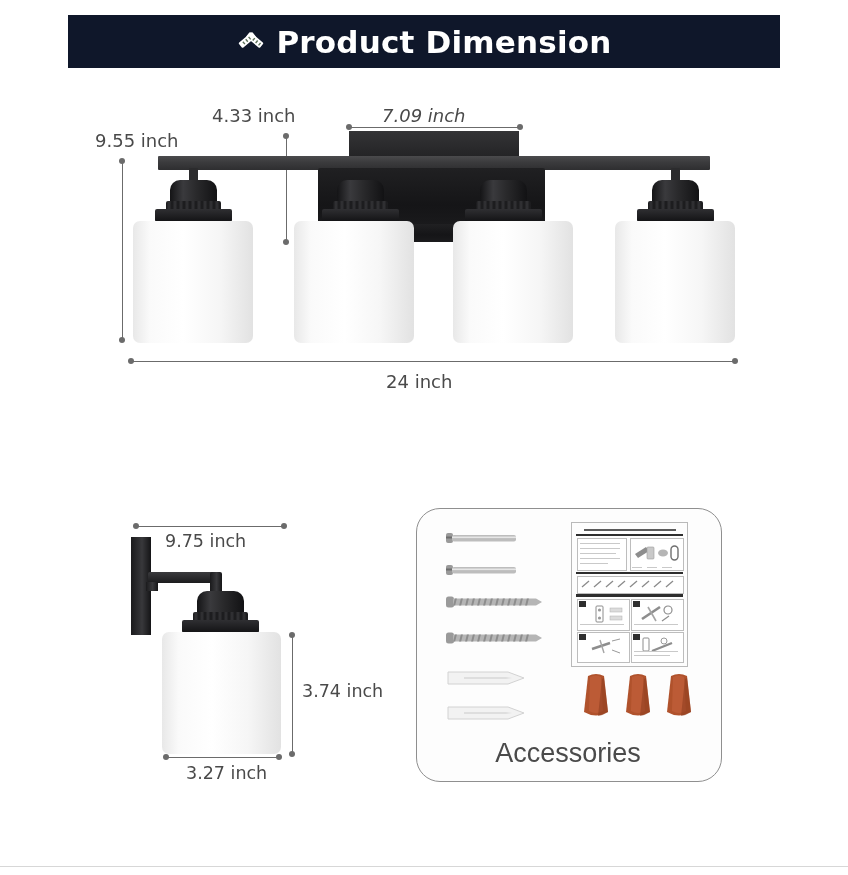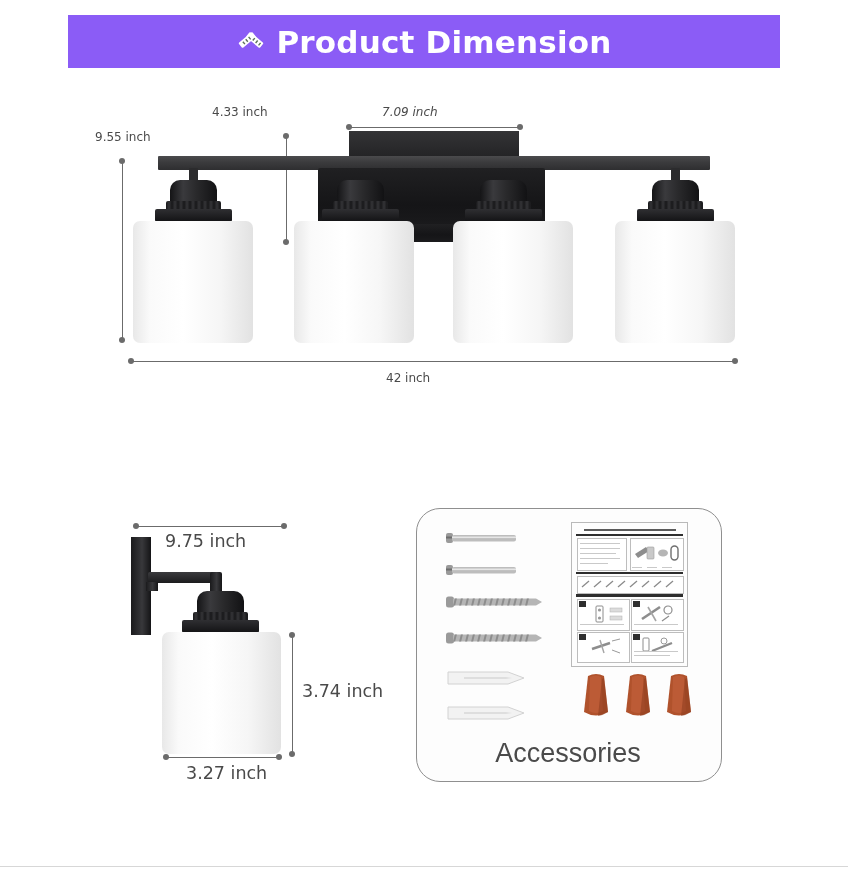--- a/index.html
+++ b/index.html
@@ -5,35 +5,35 @@
   html,body{margin:0;padding:0;}
   body{
     width:848px;height:875px;position:relative;overflow:hidden;
     background:#ffffff;
     font-family:"Liberation Sans", sans-serif;
     color:#3f3f3f;
   }
   
   .banner{
     position:absolute;left:68px;top:15px;width:712px;height:53px;
-    background:#8b5cf6;
+    background:#0f172a;
     display:flex;align-items:center;justify-content:center;gap:10px;
   }
   .banner-title{
     color:#ffffff;font-size:31px;font-weight:bold;letter-spacing:.2px;
     font-family:"DejaVu Sans", sans-serif;
     white-space:nowrap;
   }
   .banner-icon{display:block;}
   
   .dim{
     position:absolute;color:#4a4a4a;font-size:17.5px;
     font-family:"DejaVu Sans", sans-serif;white-space:nowrap;
   }
-  .dim-lg{font-size:12px;}
+  .dim-lg{font-size:18px;}
   
   .hline,.vline{position:absolute;background:#6b6b6b;}
   .hline{height:1.4px;}
   .vline{width:1.4px;}
   .dot{position:absolute;width:6px;height:6px;border-radius:50%;background:#6b6b6b;}
   
   .bar{
     position:absolute;background:linear-gradient(180deg,#4b4b4d 0%,#3b3b3d 45%,#2e2e30 100%);
     border-radius:1px;
   }
@@ -156,21 +156,21 @@
   <div class="sock-stem" style="left:671px;top:168px;width:9px;height:14px;"></div>
   <div class="sock-dome" style="left:652px;top:180px;width:47px;height:24px;"></div>
   <div class="sock-rib" style="left:648px;top:201px;width:55px;height:10px;"></div>
   <div class="sock-flange" style="left:637px;top:209px;width:77px;height:13px;"></div>
 </div>
 <div class="shade" style="left:615px;top:221px;width:120px;height:122px;"></div>
 
 <div class="hline" style="left:131px;top:361px;width:604px;"></div>
 <div class="dot" style="left:128px;top:358px;"></div>
 <div class="dot" style="left:732px;top:358px;"></div>
-<div class="dim dim-lg" style="left:386px;top:371px;">42 inch</div>
+<div class="dim dim-lg" style="left:386px;top:371px;">24 inch</div>
 
 <div class="hline" style="left:136px;top:526px;width:148px;"></div>
 <div class="dot" style="left:133px;top:523px;"></div>
 <div class="dot" style="left:281px;top:523px;"></div>
 <div class="dim" style="left:165px;top:531px;">9.75 inch</div>
 
 <div class="wallplate" style="left:131px;top:537px;width:20px;height:98px;"></div>
 
 <div class="arm" style="left:148px;top:572px;width:72px;height:11px;"></div>
 <div class="armdrop" style="left:210px;top:572px;width:12px;height:27px;"></div>

